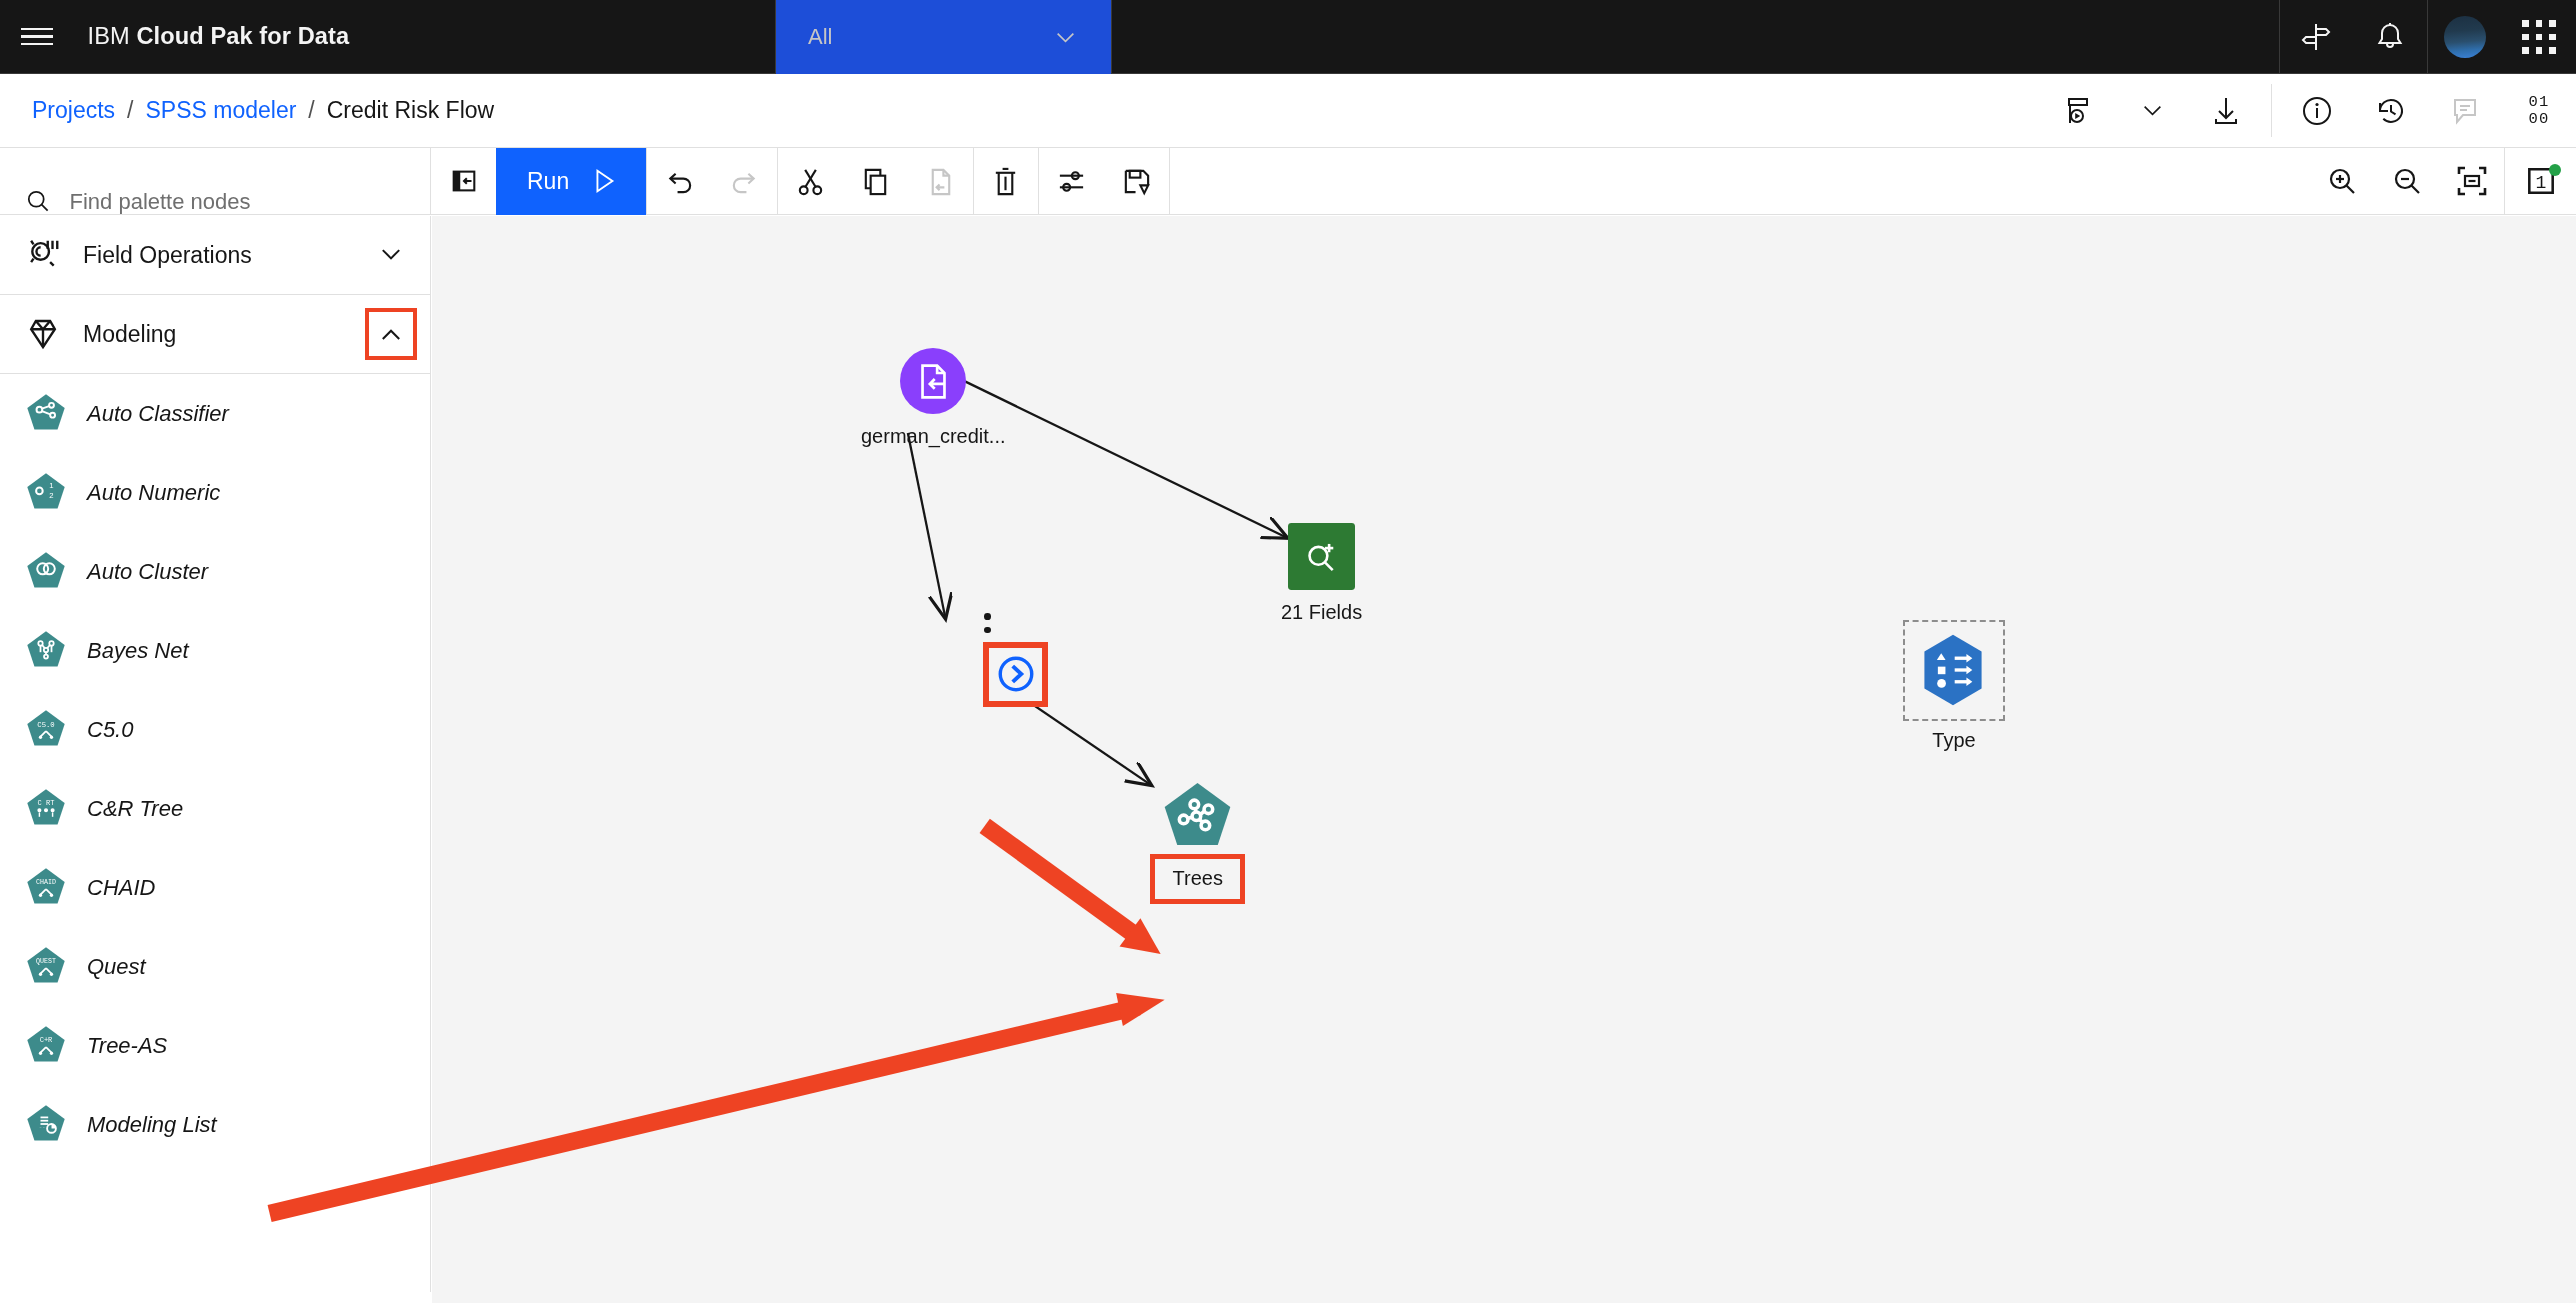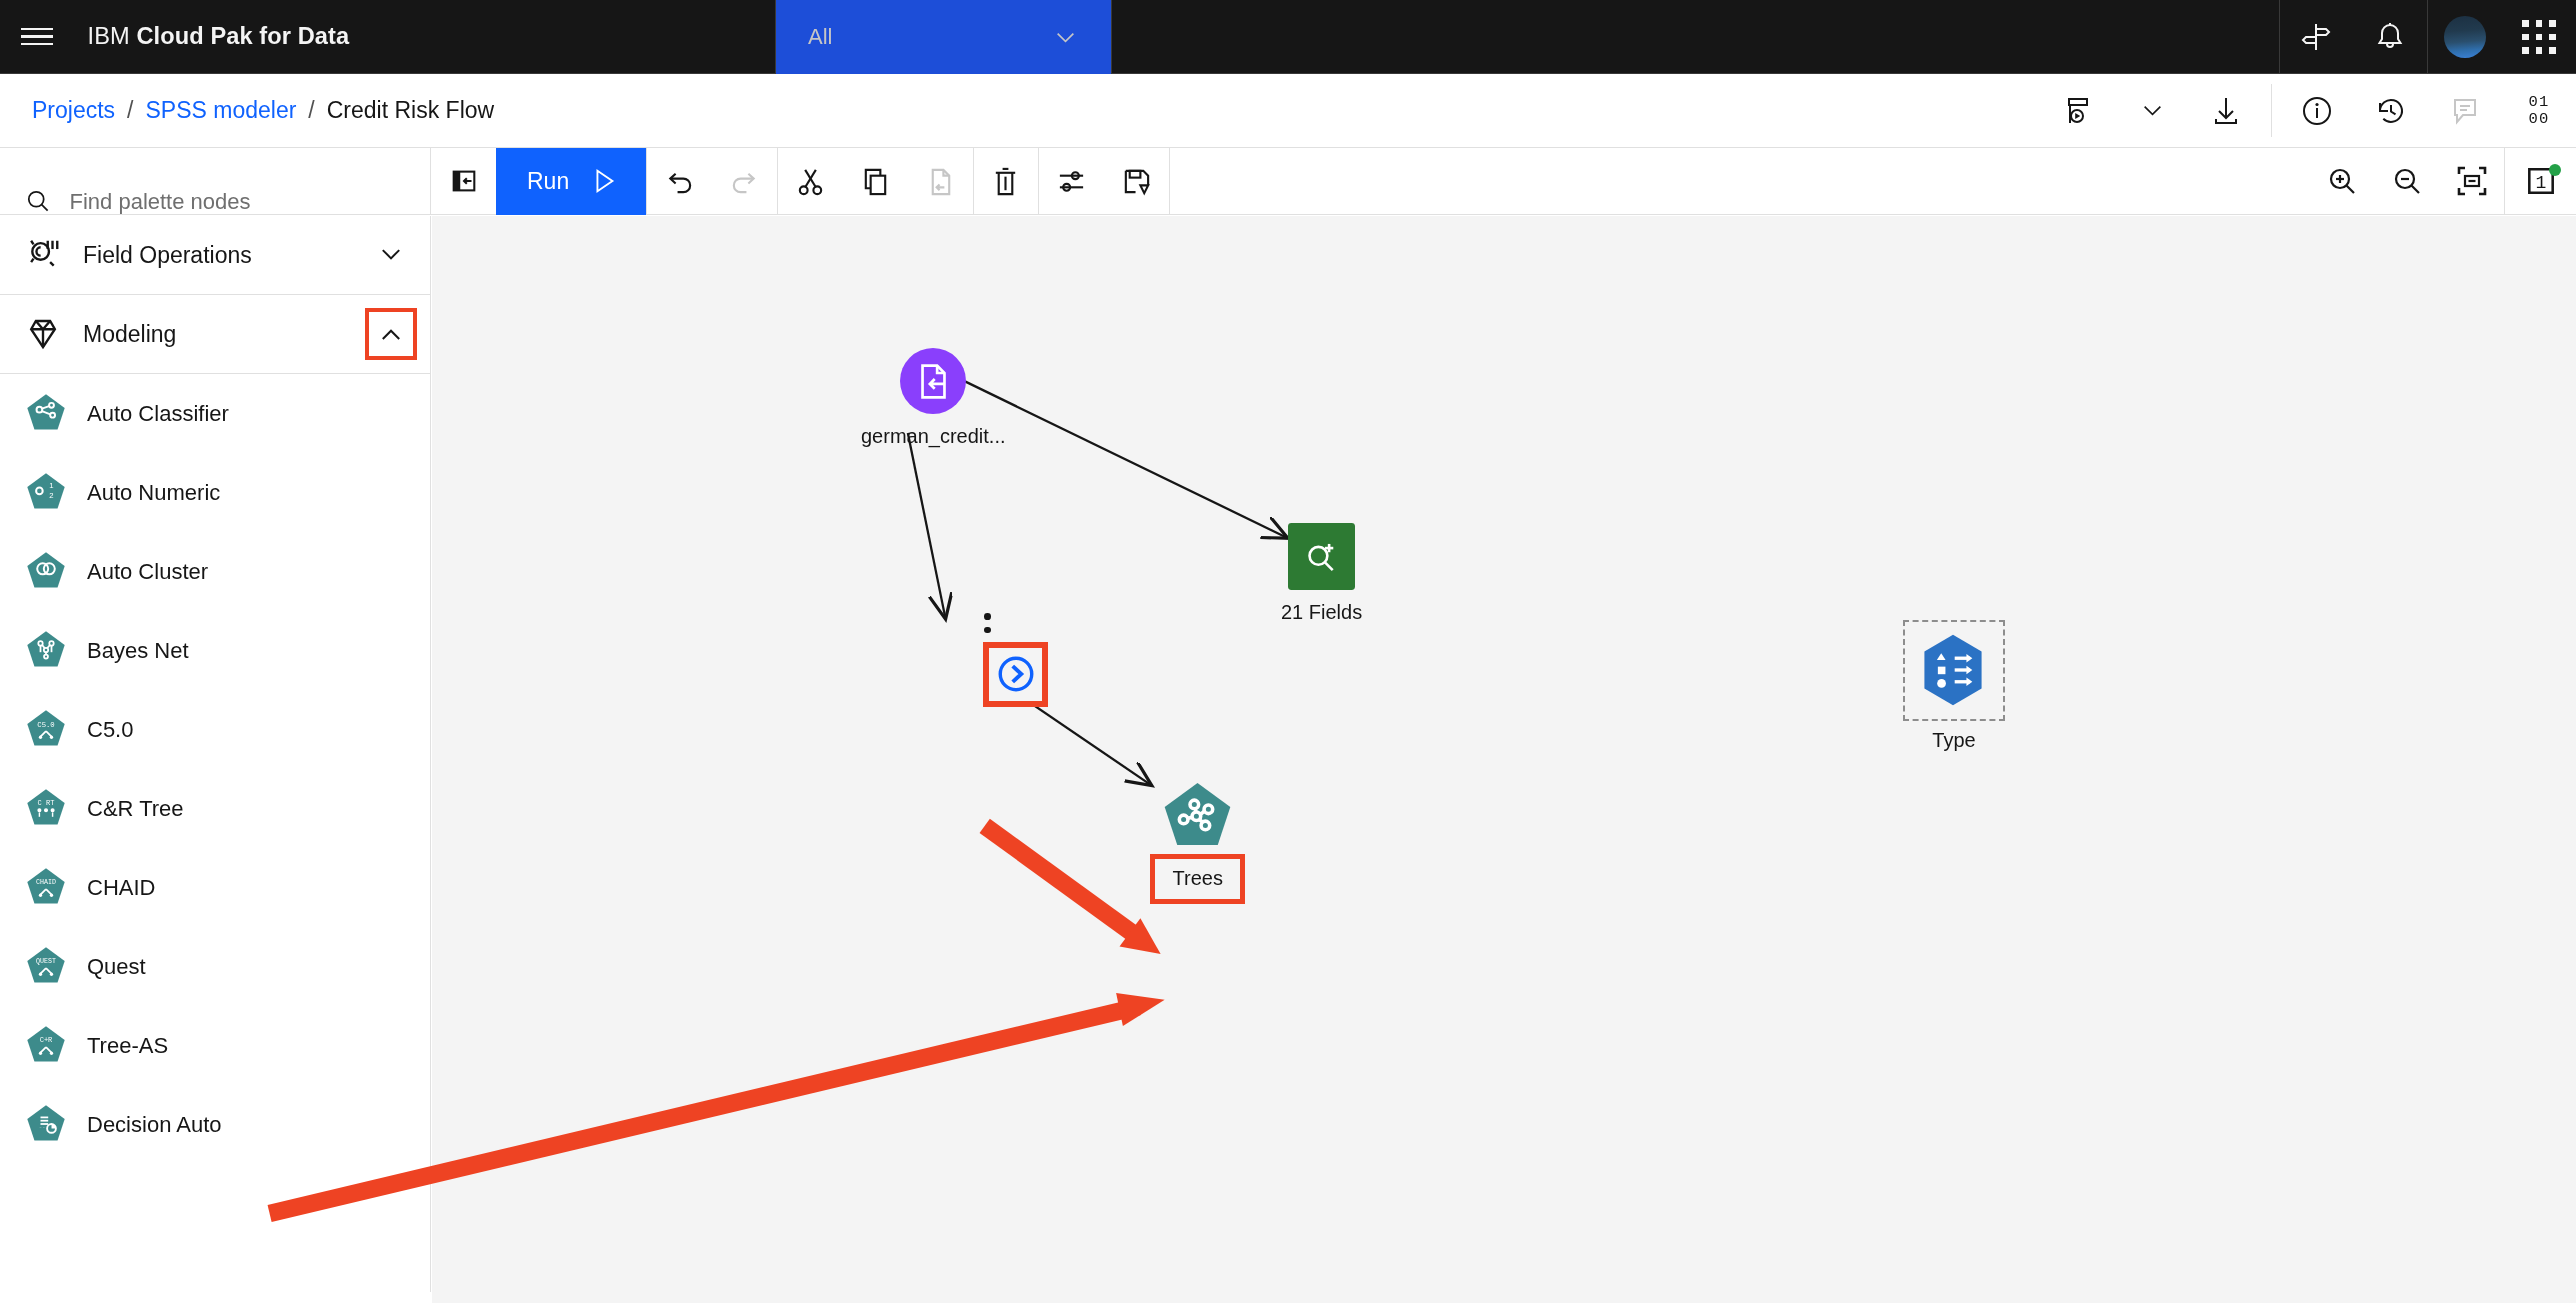--- a/index.html
+++ b/index.html
@@ -96,21 +96,21 @@
     border-bottom:0.7px solid #e0e0e0; cursor:pointer; position:relative;
   }
   .cat-icon { width:47px; display:flex; align-items:center; justify-content:flex-start; }
   .cat-label { font-size:23px; color:#161616; padding-left:12px; flex:1; }
   .chev { width:44px; height:44px; display:flex; align-items:center; justify-content:center; }
   .chev.hl { outline:4.7px solid #ee4323; outline-offset:0; }
   .node-row {
     height:79px; display:flex; align-items:center; padding-left:24px; cursor:pointer; position:relative;
   }
   .node-row .pent { margin-right:19px; flex:0 0 auto; }
-  .node-label { font-size:22px; color:#161616; }
+  .node-label { font-size:22px; color:#161616;font-style:italic; }
   .node-row.hl-box::after {
     content:""; position:absolute; left:6.7px; top:5.4px; width:256px; height:67px;
     border:5.4px solid #ee4323; pointer-events:none;
   }
 
   
   .canvas {
     position:absolute; left:432px; top:216px; right:0; bottom:0; background:#f4f4f4; overflow:hidden;
   }
   .canvas-svg { position:absolute; left:0; top:0; width:100%; height:100%; }
@@ -575,21 +575,21 @@
             <line x1="15" y1="14" x2="22" y2="14"></line>
               <line x1="15" y1="17" x2="22" y2="17"></line>
               <line x1="15" y1="20" x2="22" y2="20"></line>
             <line x1="15" y1="23" x2="15" y2="23.2"></line>
               <line x1="18" y1="23" x2="18" y2="23.2"></line>
           </g>
           <circle cx="25" cy="24" r="4" fill="none" stroke="#fff" stroke-width="1.7"></circle>
           <path d="M25 24 v-4 a4 4 0 0 1 4 4z" fill="#fff"></path>
         </svg>
       </span>
-      <span class="node-label">Decision Auto</span>
+      <span class="node-label">Modeling List</span>
     </div>
   </div>
 
   <div class="canvas">
     <svg class="canvas-svg" viewBox="0 0 3181 1614" preserveAspectRatio="none">
       <defs>
         <marker id="ar" markerWidth="14" markerHeight="14" refX="11" refY="5" orient="auto">
           <path d="M0 0 L11 5 L0 10" fill="none" stroke="#161616" stroke-width="1.4"></path>
         </marker>
       </defs>

